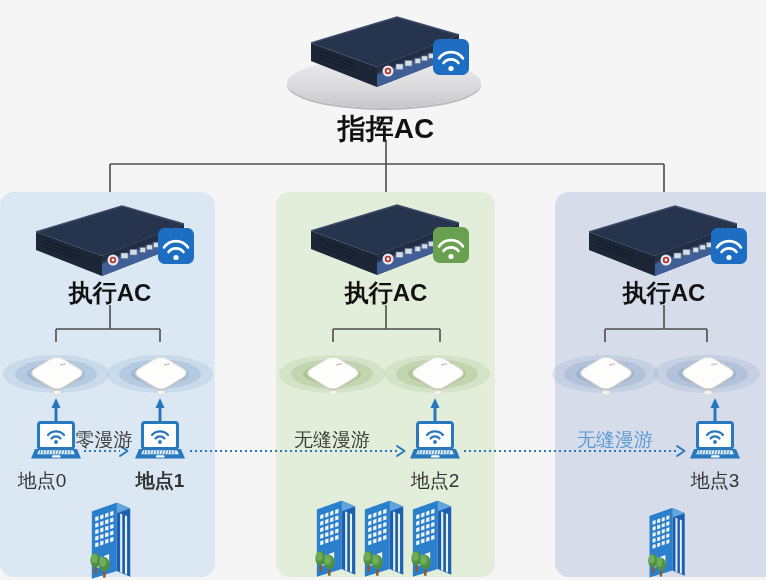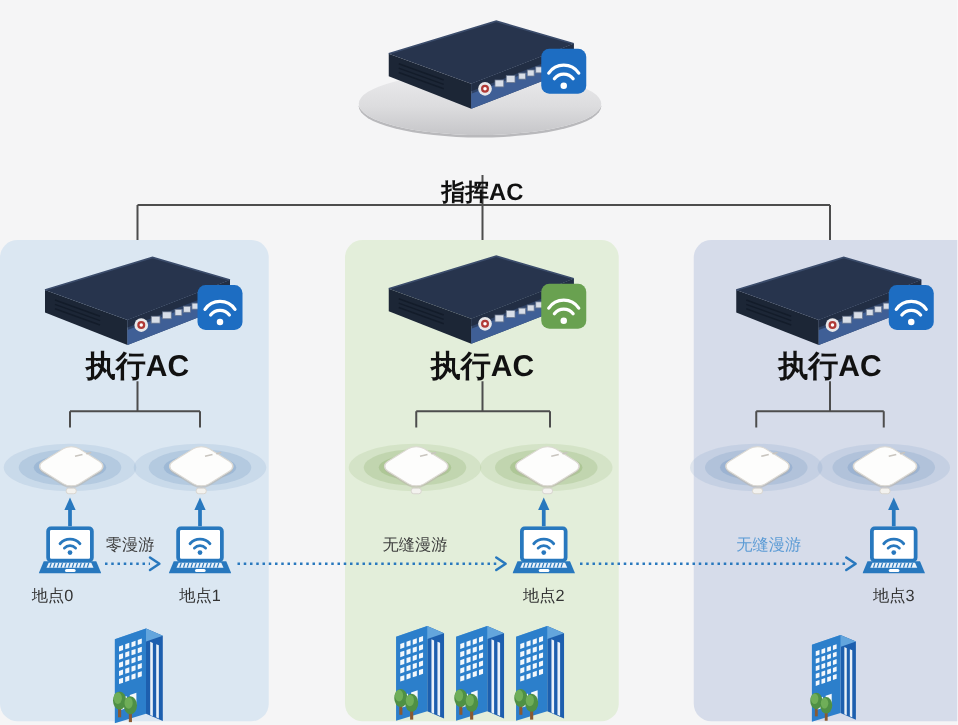--- a/index.html
+++ b/index.html
@@ -15,26 +15,26 @@
   .panel-middle{left:276px; width:219px; background:#e3eeda;}
   .panel-right{left:555px; width:228px; background:#d6dcea;}
   
   .platform{
     left:287px; top:58px; width:194px; height:50px; border-radius:50%;
     background:linear-gradient(180deg,#ececee 0%,#dcdcde 55%,#c6c6c9 100%);
     box-shadow:0 2px 0 #b9b9bc;
   }
   
   .ac-label{position:absolute; text-align:center; font-weight:bold; color:#111;}
-  .cmd-label{left:336px; top:110px; width:100px; font-size:19px;margin-top:31px;}
+  .cmd-label{left:336px; top:110px; width:100px; font-size:28px;}
   .exec-label{top:277px; width:120px; font-size:24px;}
   .exec-label.p1{left:50px;} .exec-label.p2{left:326px;} .exec-label.p3{left:604px;}
-  .small-label{position:absolute; text-align:center; font-size:13px; color:#333;}
+  .small-label{position:absolute; text-align:center; font-size:19px; color:#333;}
   .site-label{top:468px; width:60px;}
-  .site0{left:12px;} .site1{left:130px;} .site2{left:405px;} .site3{left:685px;text-align:center;}
+  .site0{left:12px;} .site1{left:130px;font-weight:bold;} .site2{left:405px;} .site3{left:685px;text-align:center;}
   .roam-label{top:427px; width:80px; color:#3c3c3c;}
   .roam1{left:64px;} .roam2{left:292px;}
   .roam3{left:575px; color:#5b9bd5;}
   
   .icon{position:absolute;}
   .dev{width:172px; height:81px;}
   .dev-blue{color:#1d6dc2;}
   .dev-green{color:#69a150;}
   .ap{width:110px; height:56px; top:346px;}
   .ap-blue{color:#7096c0;}

